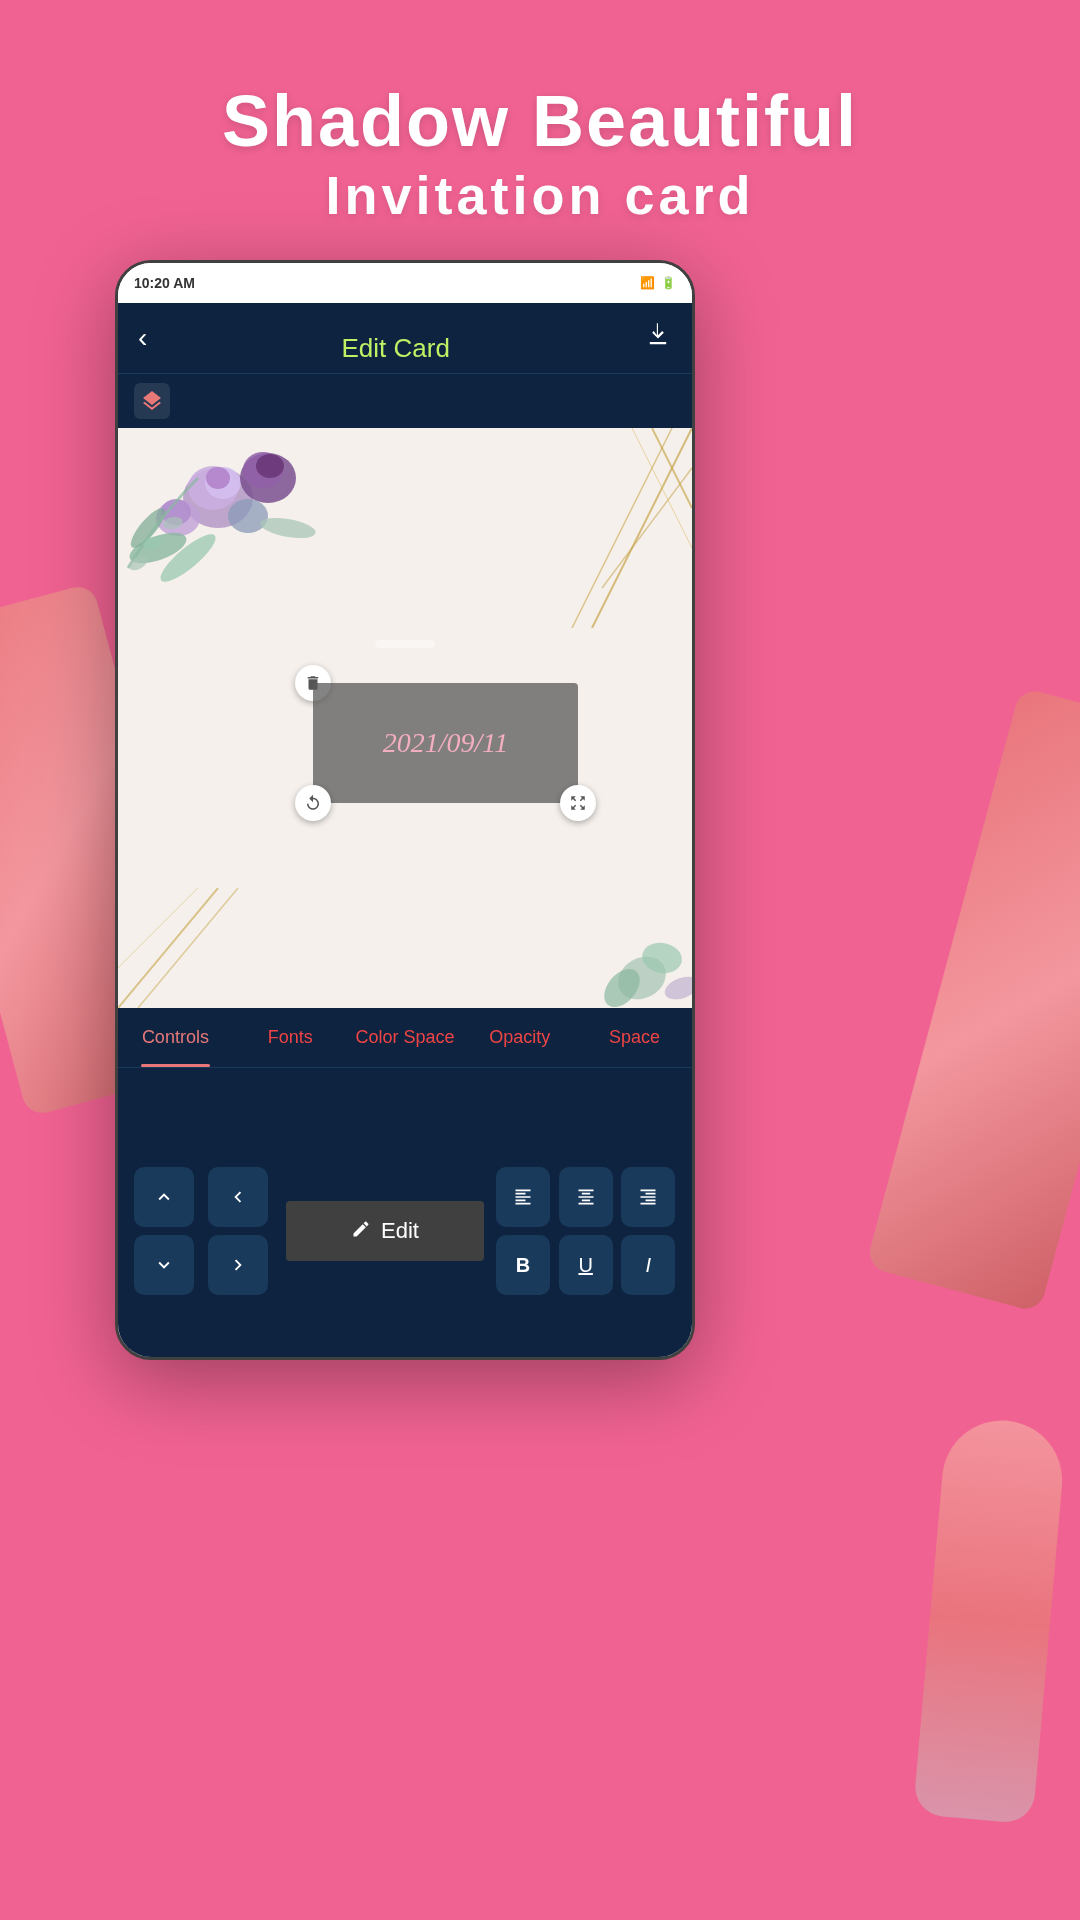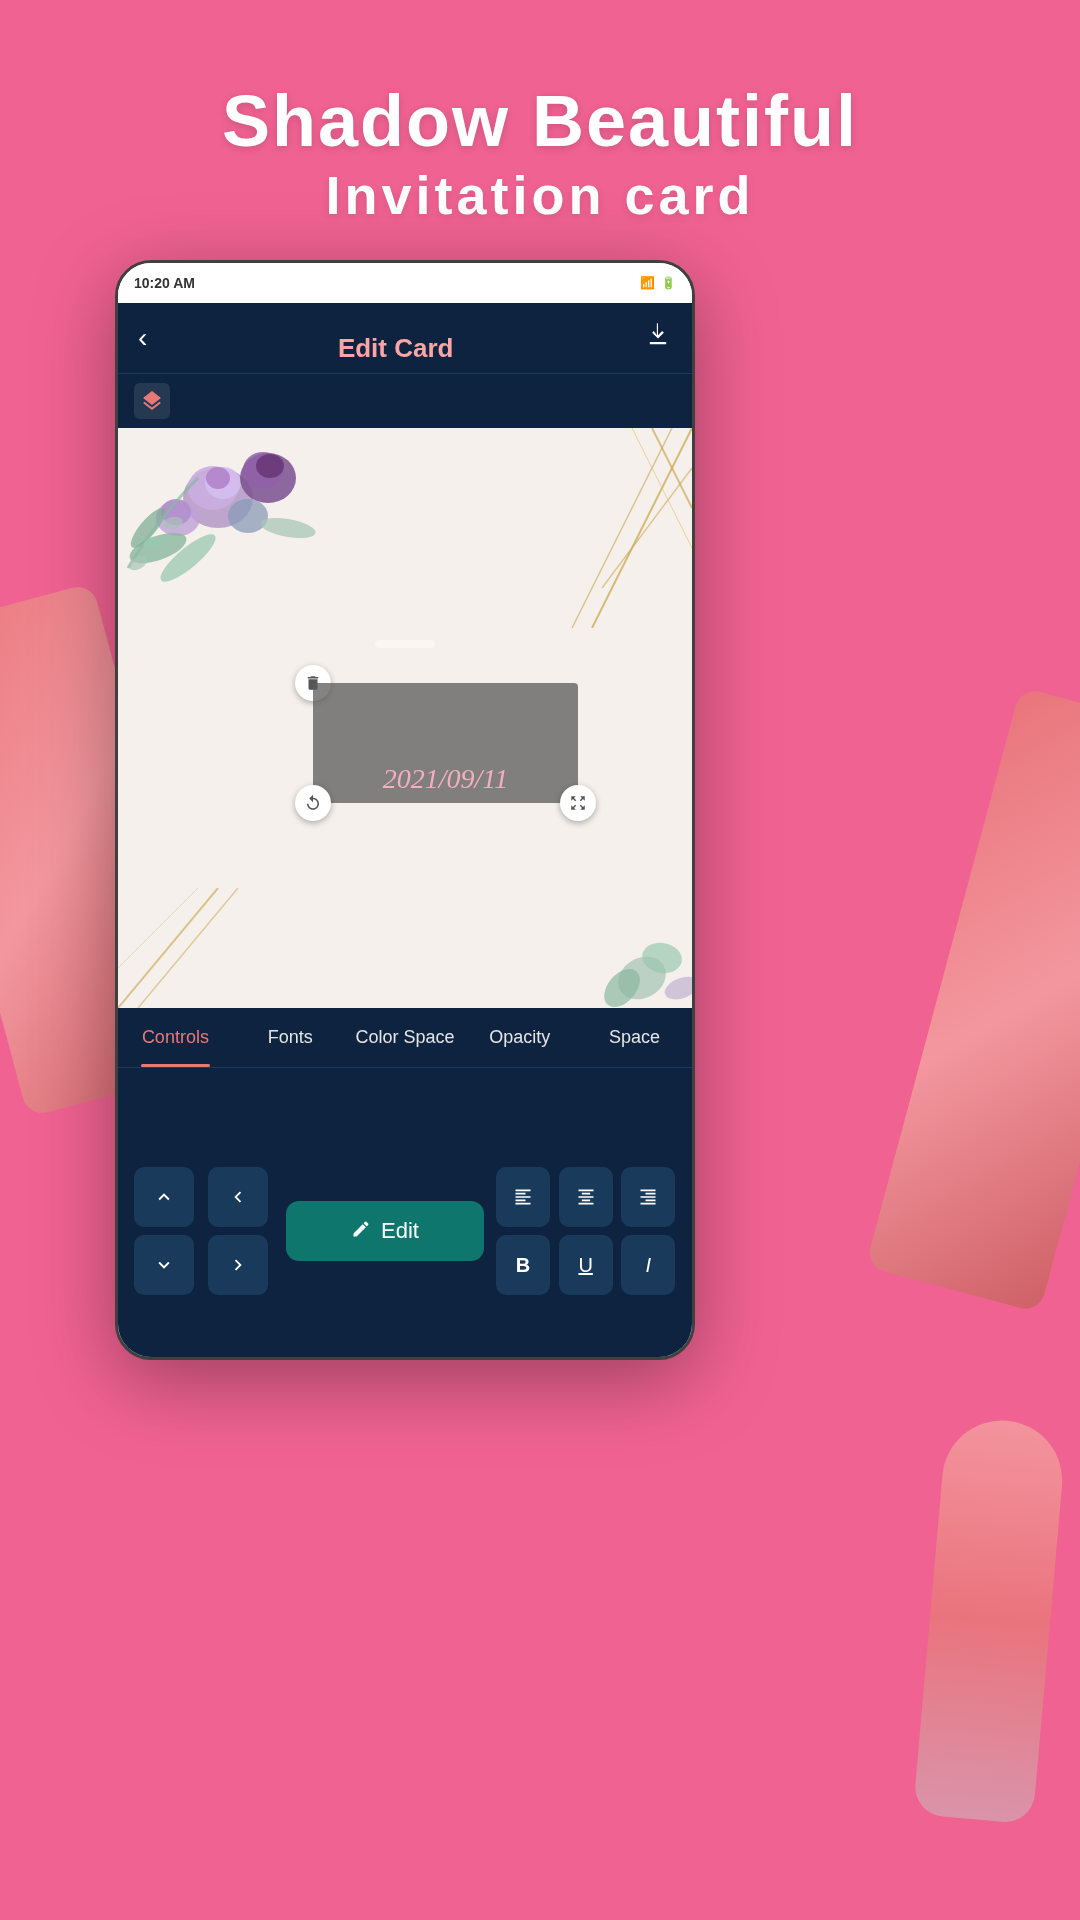--- a/index.html
+++ b/index.html
@@ -116,22 +116,22 @@
       justify-content: space-between;
       padding: 0 20px;
       color: #fff;
     }
     .header-back {
       font-size: 28px;
       color: #fff;
     }
     .header-title {
       font-size: 26px;
-      font-weight: 700;
-      color: #fca5a5;
+      font-weight: 400;
+      color: #bef264;
       margin-top: 20px;
     }
     .header-download {
       font-size: 24px;
       color: #fff;
     }
 
     
     .layers-bar {
       height: 55px;
@@ -201,21 +201,21 @@
       left: 195px;
       width: 265px;
       height: 120px;
     }
     .text-element-box {
       width: 100%;
       height: 100%;
       background: rgba(90,90,90,0.75);
       border-radius: 4px;
       display: flex;
-      align-items: flex-end;
+      align-items: center;
       justify-content: center;
       position: relative;
     }
     .text-element-content {
       font-size: 28px;
       font-style: italic;
       color: rgba(255,180,200,0.9);
       font-family: 'Georgia', serif;
       text-align: center;
       padding: 8px;
@@ -282,21 +282,21 @@
       align-items: center;
       border-bottom: 1px solid #1a3a5c;
     }
     .tab-item {
       flex: 1;
       display: flex;
       align-items: center;
       justify-content: center;
       height: 100%;
       font-size: 18px;
-      color: #e5e5e5;
+      color: #ef4444;
       cursor: pointer;
       position: relative;
     }
     .tab-item.active {
       color: #e87878;
     }
     .tab-item.active::after {
       content: '';
       position: absolute;
       bottom: 0;
@@ -339,22 +339,22 @@
 
     
     .action-buttons {
       display: flex;
       flex-direction: column;
       gap: 8px;
       flex: 1;
     }
     .action-btn {
       height: 60px;
-      background: #0f766e;
-      border-radius: 13px;
+      background: #404040;
+      border-radius: 4px;
       display: flex;
       align-items: center;
       justify-content: center;
       color: #fff;
       font-size: 22px;
       gap: 10px;
       cursor: pointer;
     }
     .action-btn-icon { font-size: 24px; }
 

